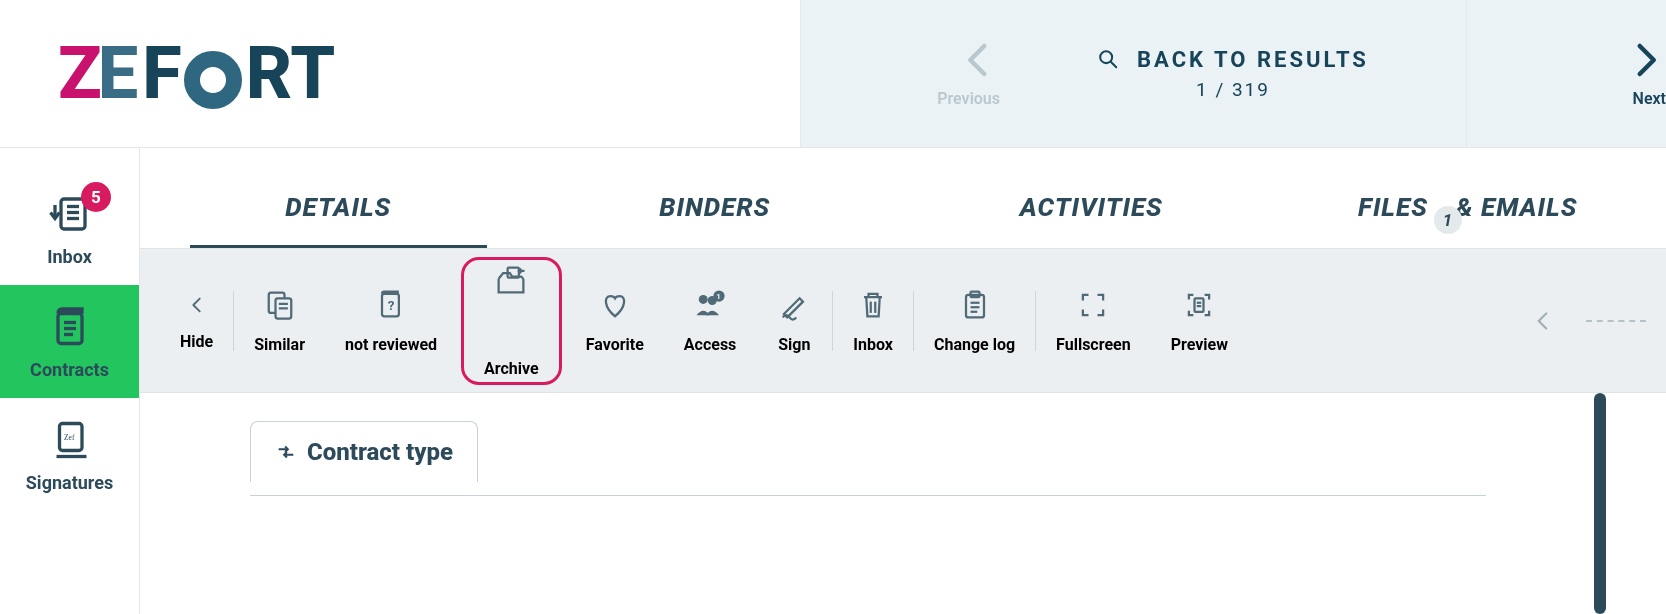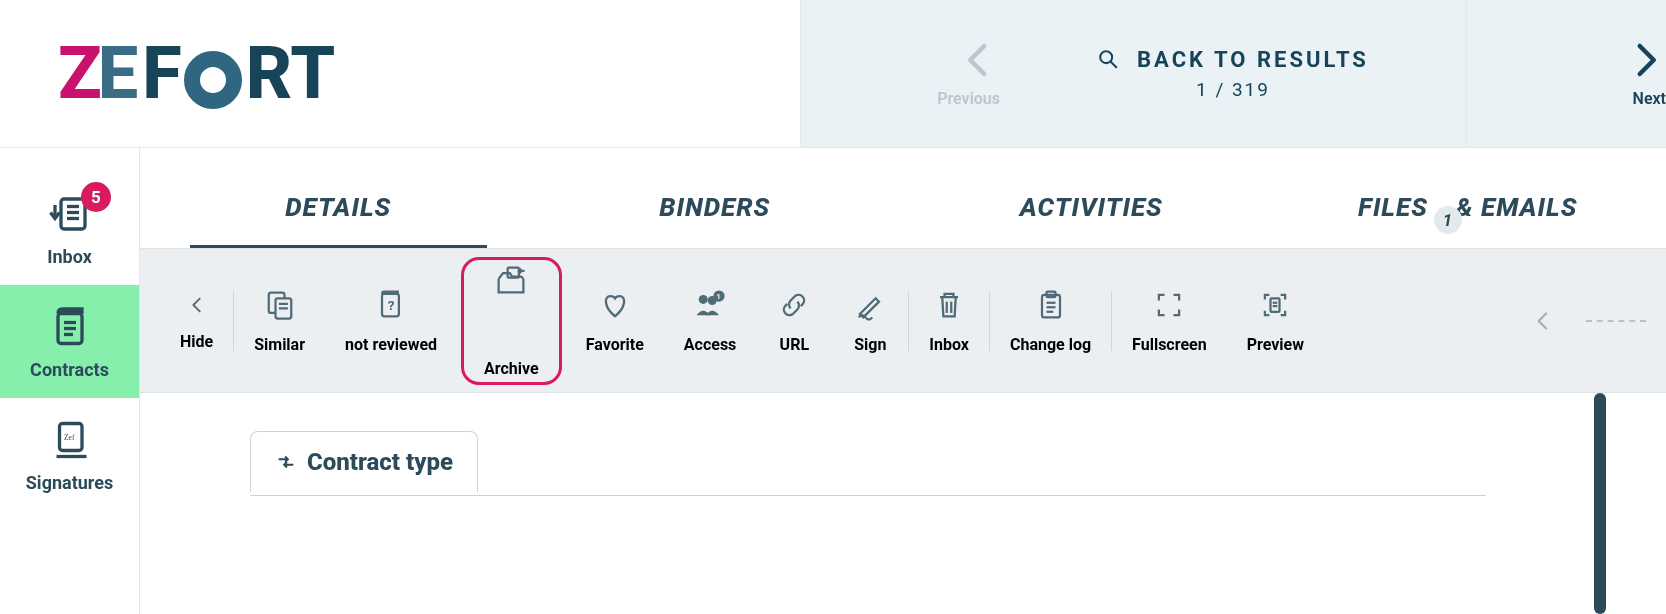--- a/index.html
+++ b/index.html
@@ -106,21 +106,21 @@
     padding-top: 24px;
   }
   .side-item {
     display: flex;
     flex-direction: column;
     align-items: center;
     padding: 18px 0 18px;
     cursor: pointer;
     position: relative;
   }
-  .side-item.active { background: #86efac; }
+  .side-item.active { background: #22c55e; }
   .side-item svg { width: 48px; height: 48px; stroke: #2c4a5a; fill: none; stroke-width: 2.2; }
   .side-item .lbl {
     font-size: 18px;
     font-weight: 700;
     color: #2c4a5a;
     margin-top: 8px;
   }
   .badge {
     position: absolute;
     top: 10px;
@@ -226,21 +226,21 @@
     display: flex;
     align-items: center;
     height: 100%;
   }
   .toolbar-right .chev svg { width: 26px; height: 40px; stroke: #9fb0b9; }
   .toolbar-right .dash { width: 60px; height: 2px; border-top: 2px dashed #b7c2c8; margin-left: 20px; }
 
   .body-area {
     flex: 1;
     position: relative;
-    padding: 38px 0 0 110px;
+    padding: 28px 0 0 110px;
   }
   .card-tab {
     display: inline-flex;
     align-items: center;
     gap: 10px;
     border: 1px solid #c9d2d7;
     border-bottom: none;
     border-radius: 8px 8px 0 0;
     padding: 16px 24px;
     font-size: 24px;
@@ -415,27 +415,20 @@
           <circle cx="10" cy="11" r="4" fill="#506a78" stroke="none"></circle>
           <circle cx="18" cy="12" r="4" fill="#506a78" stroke="none"></circle>
           <path d="M4 25 q6 -8 12 0" fill="#506a78" stroke="none"></path>
           <path d="M12 25 q6 -8 12 0" fill="#506a78" stroke="none"></path>
           <circle cx="24" cy="8" r="5" fill="#506a78" stroke="none"></circle>
           <text x="21.5" y="11" font-size="7" fill="#eceff1" stroke="none" font-weight="700">1</text>
         </svg>
         <div class="lbl">Access</div>
       </div>
 
-      <div class="tool">
-        <svg viewBox="0 0 32 32">
-          <path d="M13 19 a5 5 0 0 1 0 -7 l4 -4 a5 5 0 0 1 7 7 l-2 2"></path>
-          <path d="M19 13 a5 5 0 0 1 0 7 l-4 4 a5 5 0 0 1 -7 -7 l2 -2"></path>
-        </svg>
-        <div class="lbl">URL</div>
-      </div>
 
       <div class="tool">
         <svg viewBox="0 0 32 32">
           <path d="M7 24 l14 -14 l3 3 l-14 14 z"></path>
           <path d="M6 27 q3 -4 6 0 q3 4 6 0"></path>
         </svg>
         <div class="lbl">Sign</div>
       </div>
 
       <div class="vdiv"></div>

